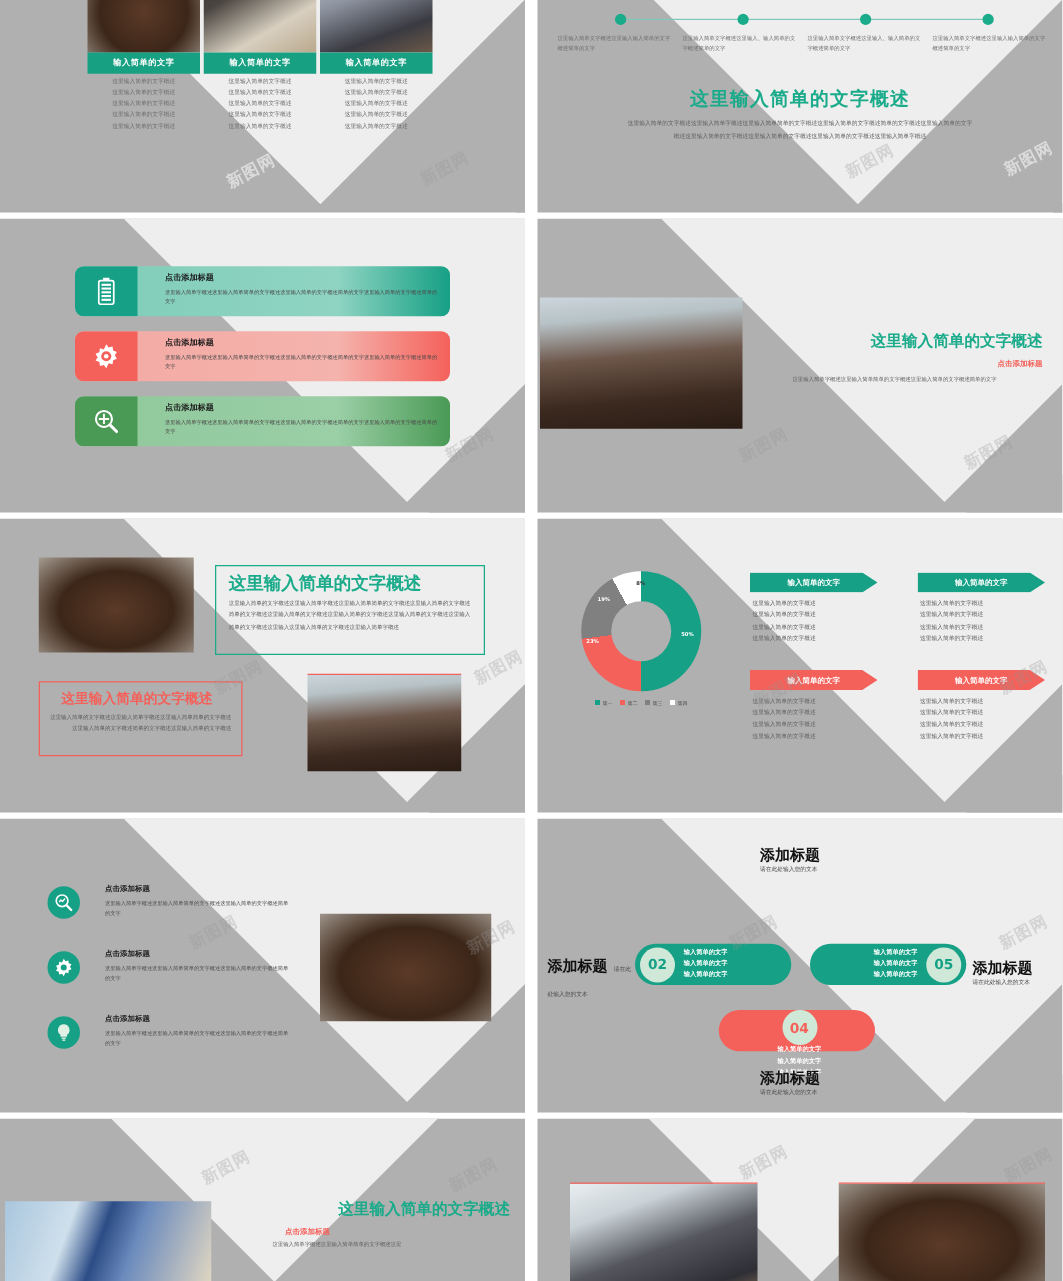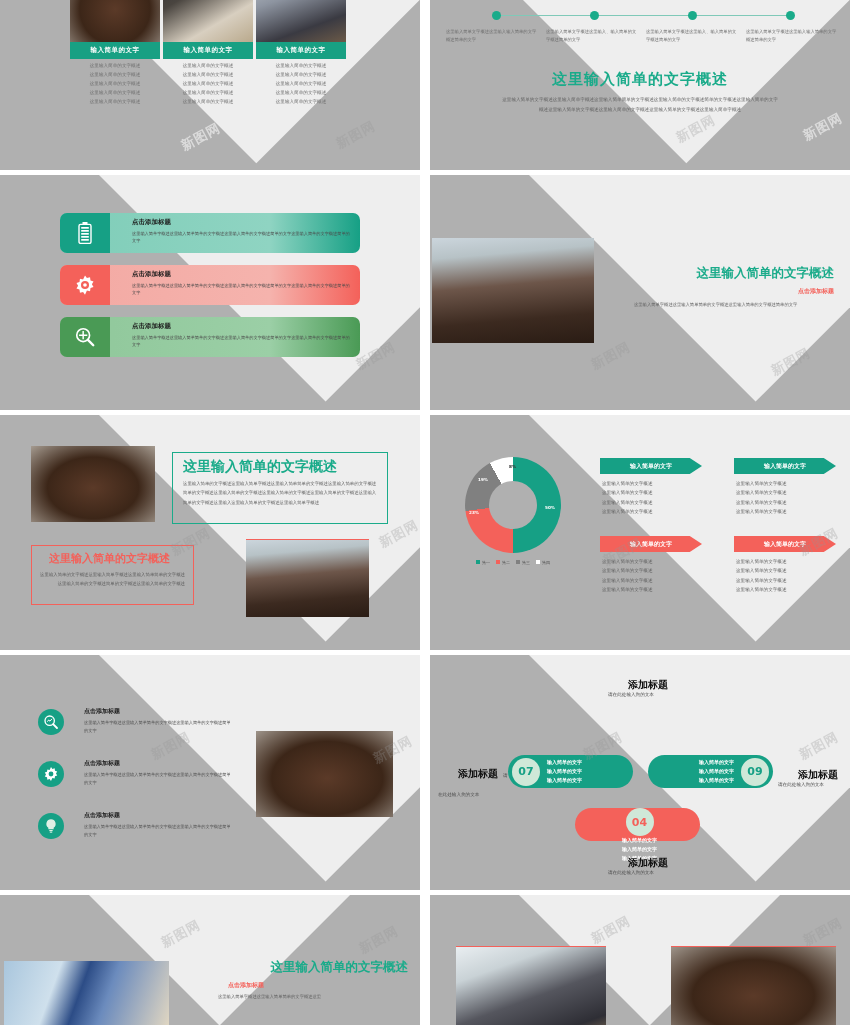--- a/index.html
+++ b/index.html
@@ -119,21 +119,21 @@
   .pill { position:absolute; height:33px; border-radius:17px; display:flex; align-items:center; }
   .pill .num {
     width:28px; height:28px; border-radius:50%; background:#cfe8d8;
     display:flex; align-items:center; justify-content:center;
     font-size:11px; font-weight:bold; flex:none;
   }
   .pill .lines { font-size:5px; line-height:1.75; color:#fff; font-weight:bold; padding:0 7px; }
   .pill.g { background:#16a085; } .pill.g .num { color:#16a085; }
   .pill.r { background:#f4615a; } .pill.r .num { color:#f4615a; }
   .steptitle { position:absolute; }
-  .steptitle b { font-size:10px; color:#111;margin-left:20px; }
+  .steptitle b { font-size:12px; color:#111; }
   .steptitle i { font-size:4.6px; color:#4b4b4b; font-style:normal; display:block; }
 
   svg { display:block; }
 </style>
 </head>
 <body>
 
 <div id="grid">
 
   <div class="slide">
@@ -393,35 +393,35 @@
       <div class="steptitle" style="left:178px; top:18px;">
         <b>添加标题</b>
         <i>请在此处输入您的文本</i>
       </div>
 
       <div class="steptitle" style="left:8px; top:107px; width:70px;">
         <b>添加标题</b>
         <i style="display:inline;">请在此处输入您的文本</i>
       </div>
       <div class="pill g" style="left:78px; top:100px; width:125px; padding-left:4px;">
-        <div class="num">07</div>
+        <div class="num">02</div>
         <div class="lines">
           <div>输入简单的文字</div>
           <div>输入简单的文字</div>
           <div>输入简单的文字</div>
         </div>
       </div>
 
       <div class="pill g" style="left:218px; top:100px; width:125px; justify-content:flex-end; padding-right:4px;">
         <div class="lines" style="text-align:center;">
           <div>输入简单的文字</div>
           <div>输入简单的文字</div>
           <div>输入简单的文字</div>
         </div>
-        <div class="num">09</div>
+        <div class="num">05</div>
       </div>
       <div class="steptitle" style="left:348px; top:108px;">
         <b>添加标题</b>
         <i>请在此处输入您的文本</i>
       </div>
 
       <div class="pill r" style="left:145px; top:153px; width:125px; padding-left:4px;flex-direction:column;">
         <div class="num">04</div>
         <div class="lines">
           <div>输入简单的文字</div>

